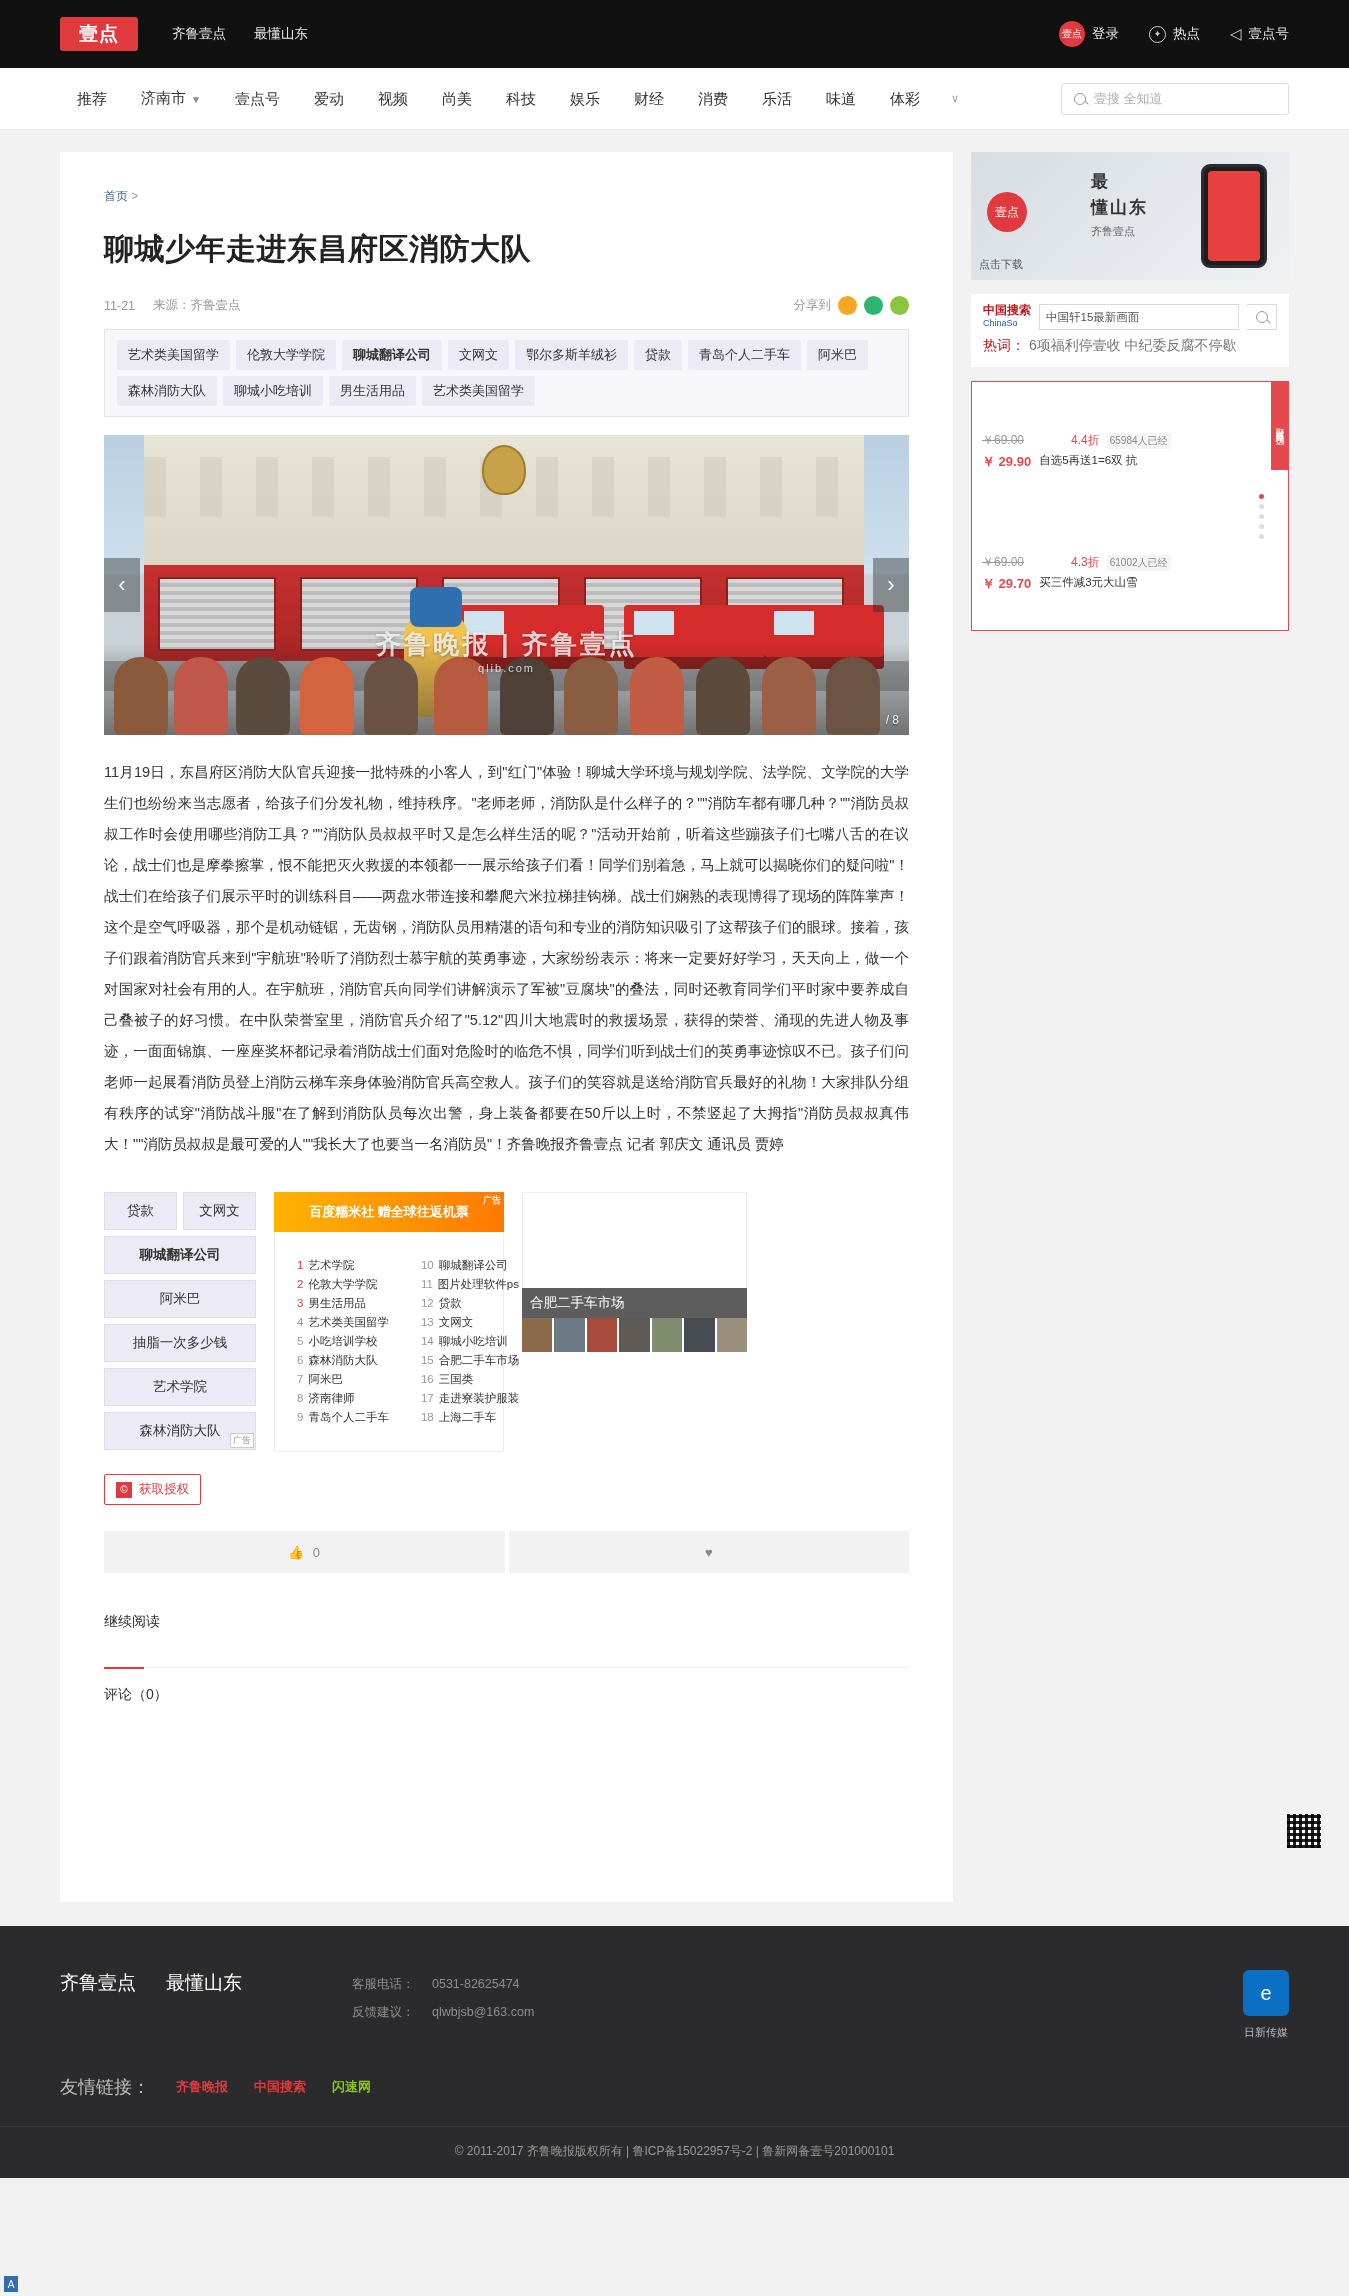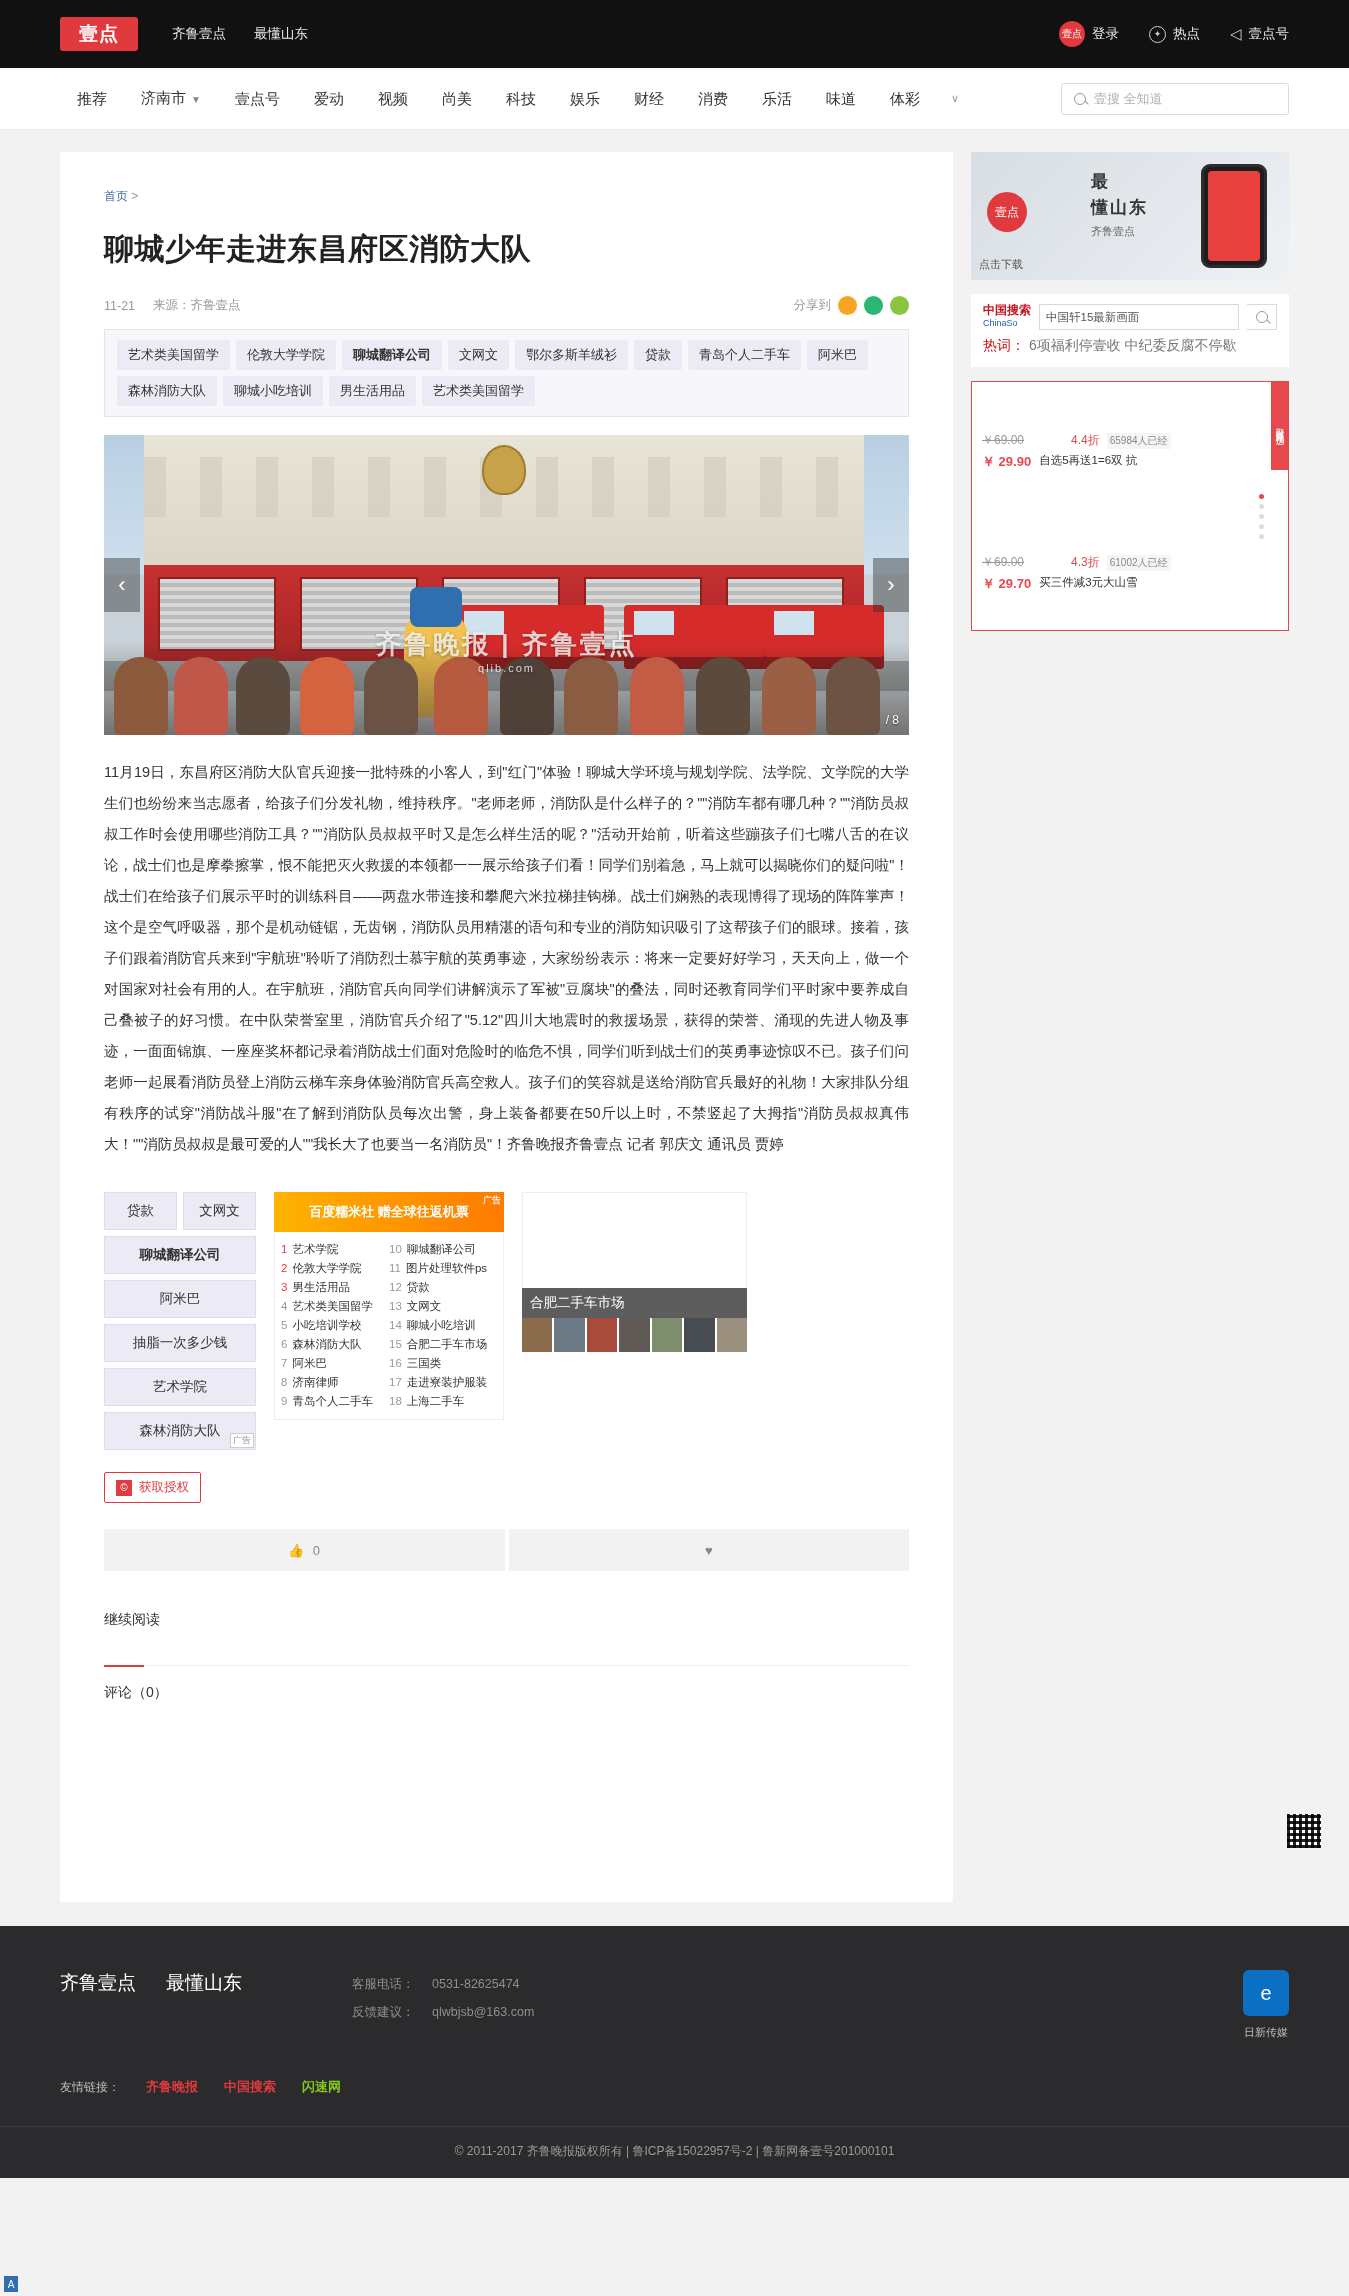--- a/index.html
+++ b/index.html
@@ -188,21 +188,21 @@
   }
   .kw.full{width:100%;}
   .kw.half{flex:1;}
   .kw.b{font-weight:bold;}
   .ad-mark{
     position:absolute; right:2px; bottom:2px; font-size:9px; color:#999;
     border:1px solid #ccc; padding:0 2px; background:#fff;
   }
   .midwidget { width:230px; }
   .mw-list { border:1px solid #eee; border-top:none; padding:8px 6px; display:flex; }
-  .mw-list ol { margin:0; padding:0; list-style:none; font-size:11.5px; line-height:19px; color:#333; }
+  .mw-list ol { margin:16px; padding:0; list-style:none; font-size:11.5px; line-height:19px; color:#333; }
   .mw-list ol li { white-space:nowrap; }
   .mw-list ol li i { font-style:normal; color:#e03a3e; margin-right:5px; }
   .mw-list ol li.gray i { color:#999; }
   .bd-banner {
     height:40px; background:linear-gradient(90deg,#ffb300,#ff7a00);
     color:#fff; font-size:13px; font-weight:bold; display:flex; align-items:center;
     justify-content:center; position:relative; overflow:hidden;
   }
   .bd-banner .tagsm{position:absolute;right:3px;top:2px;font-size:9px;color:#fff;opacity:.85;}
   .imgwidget { width:225px; }
@@ -284,21 +284,21 @@
   
   .footer { background:#2b2b2d; color:#cfcfcf; margin-top:24px; padding:44px 0 0 0; }
   .f-top { width:1229px; margin:0 auto; display:flex; align-items:flex-start; }
   .f-brand { font-size:19px; color:#fff; display:flex; gap:30px; }
   .f-contact { margin-left:110px; font-size:12.5px; line-height:28px; color:#bdbdbd; }
   .f-contact span{color:#8e8e8e;margin-right:14px;}
   .f-logo { margin-left:auto; text-align:center; }
   .f-logo .sq{width:46px;height:46px;background:#0b6fc4;border-radius:6px;margin:0 auto 6px;display:flex;align-items:center;justify-content:center;color:#fff;font-size:20px;}
   .f-logo small{font-size:11px;color:#bdbdbd;}
   .f-links { width:1229px; margin:34px auto 0; display:flex; align-items:center; gap:26px; padding-bottom:26px;}
-  .f-links .lbl { font-size:12px; color:#bdbdbd; }
+  .f-links .lbl { font-size:18px; color:#bdbdbd; }
   .flk { height:26px; display:flex; align-items:center; font-size:13px; font-weight:bold; }
   .flk.a{color:#e03a3e;} .flk.b{color:#e03a3e;} .flk.c{color:#84cc16;}
   .f-bottom { border-top:1px solid #3b3b3d; text-align:center; font-size:12px; color:#9a9a9a; padding:16px 0 18px; }
 
   .qr { position:absolute; right:28px; bottom:330px; width:34px;height:34px;
         background:
           repeating-linear-gradient(90deg,#222 0 3px,#fff 3px 6px),
           repeating-linear-gradient(0deg,#222 0 3px,#fff 3px 6px);
         background-blend-mode:multiply; }
   .corner-a { position:fixed; left:4px; bottom:4px; width:14px;height:16px;background:#2f6fb0;color:#fff;font-size:10px;display:flex;align-items:center;justify-content:center;}

